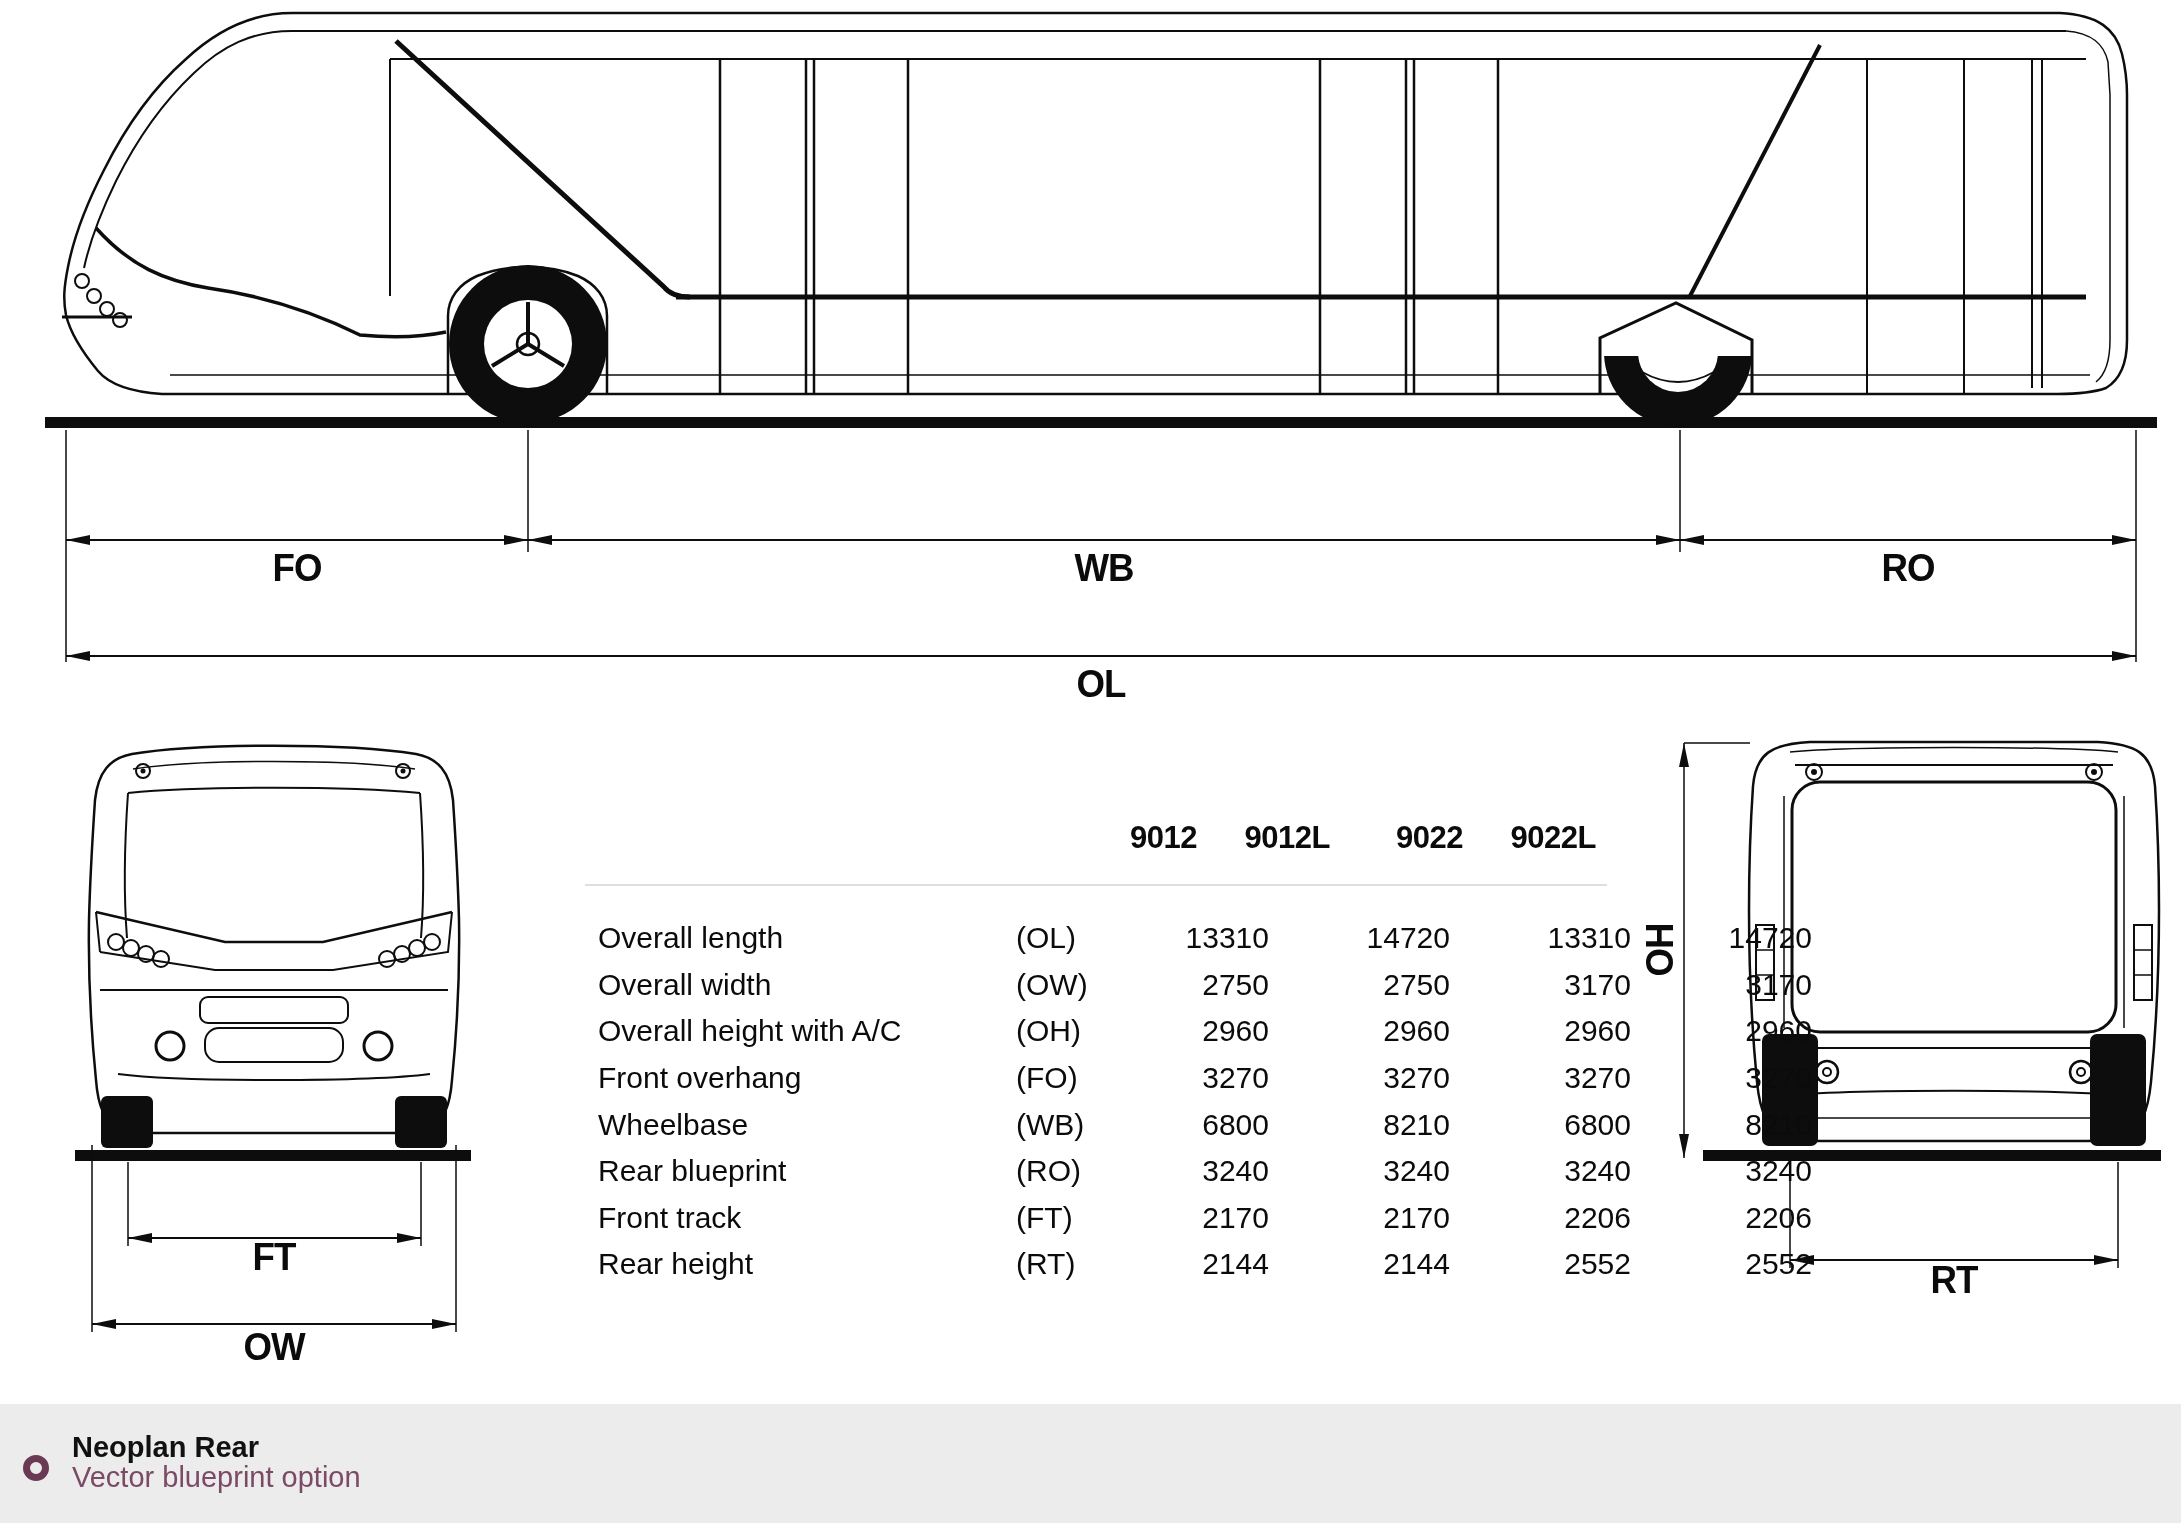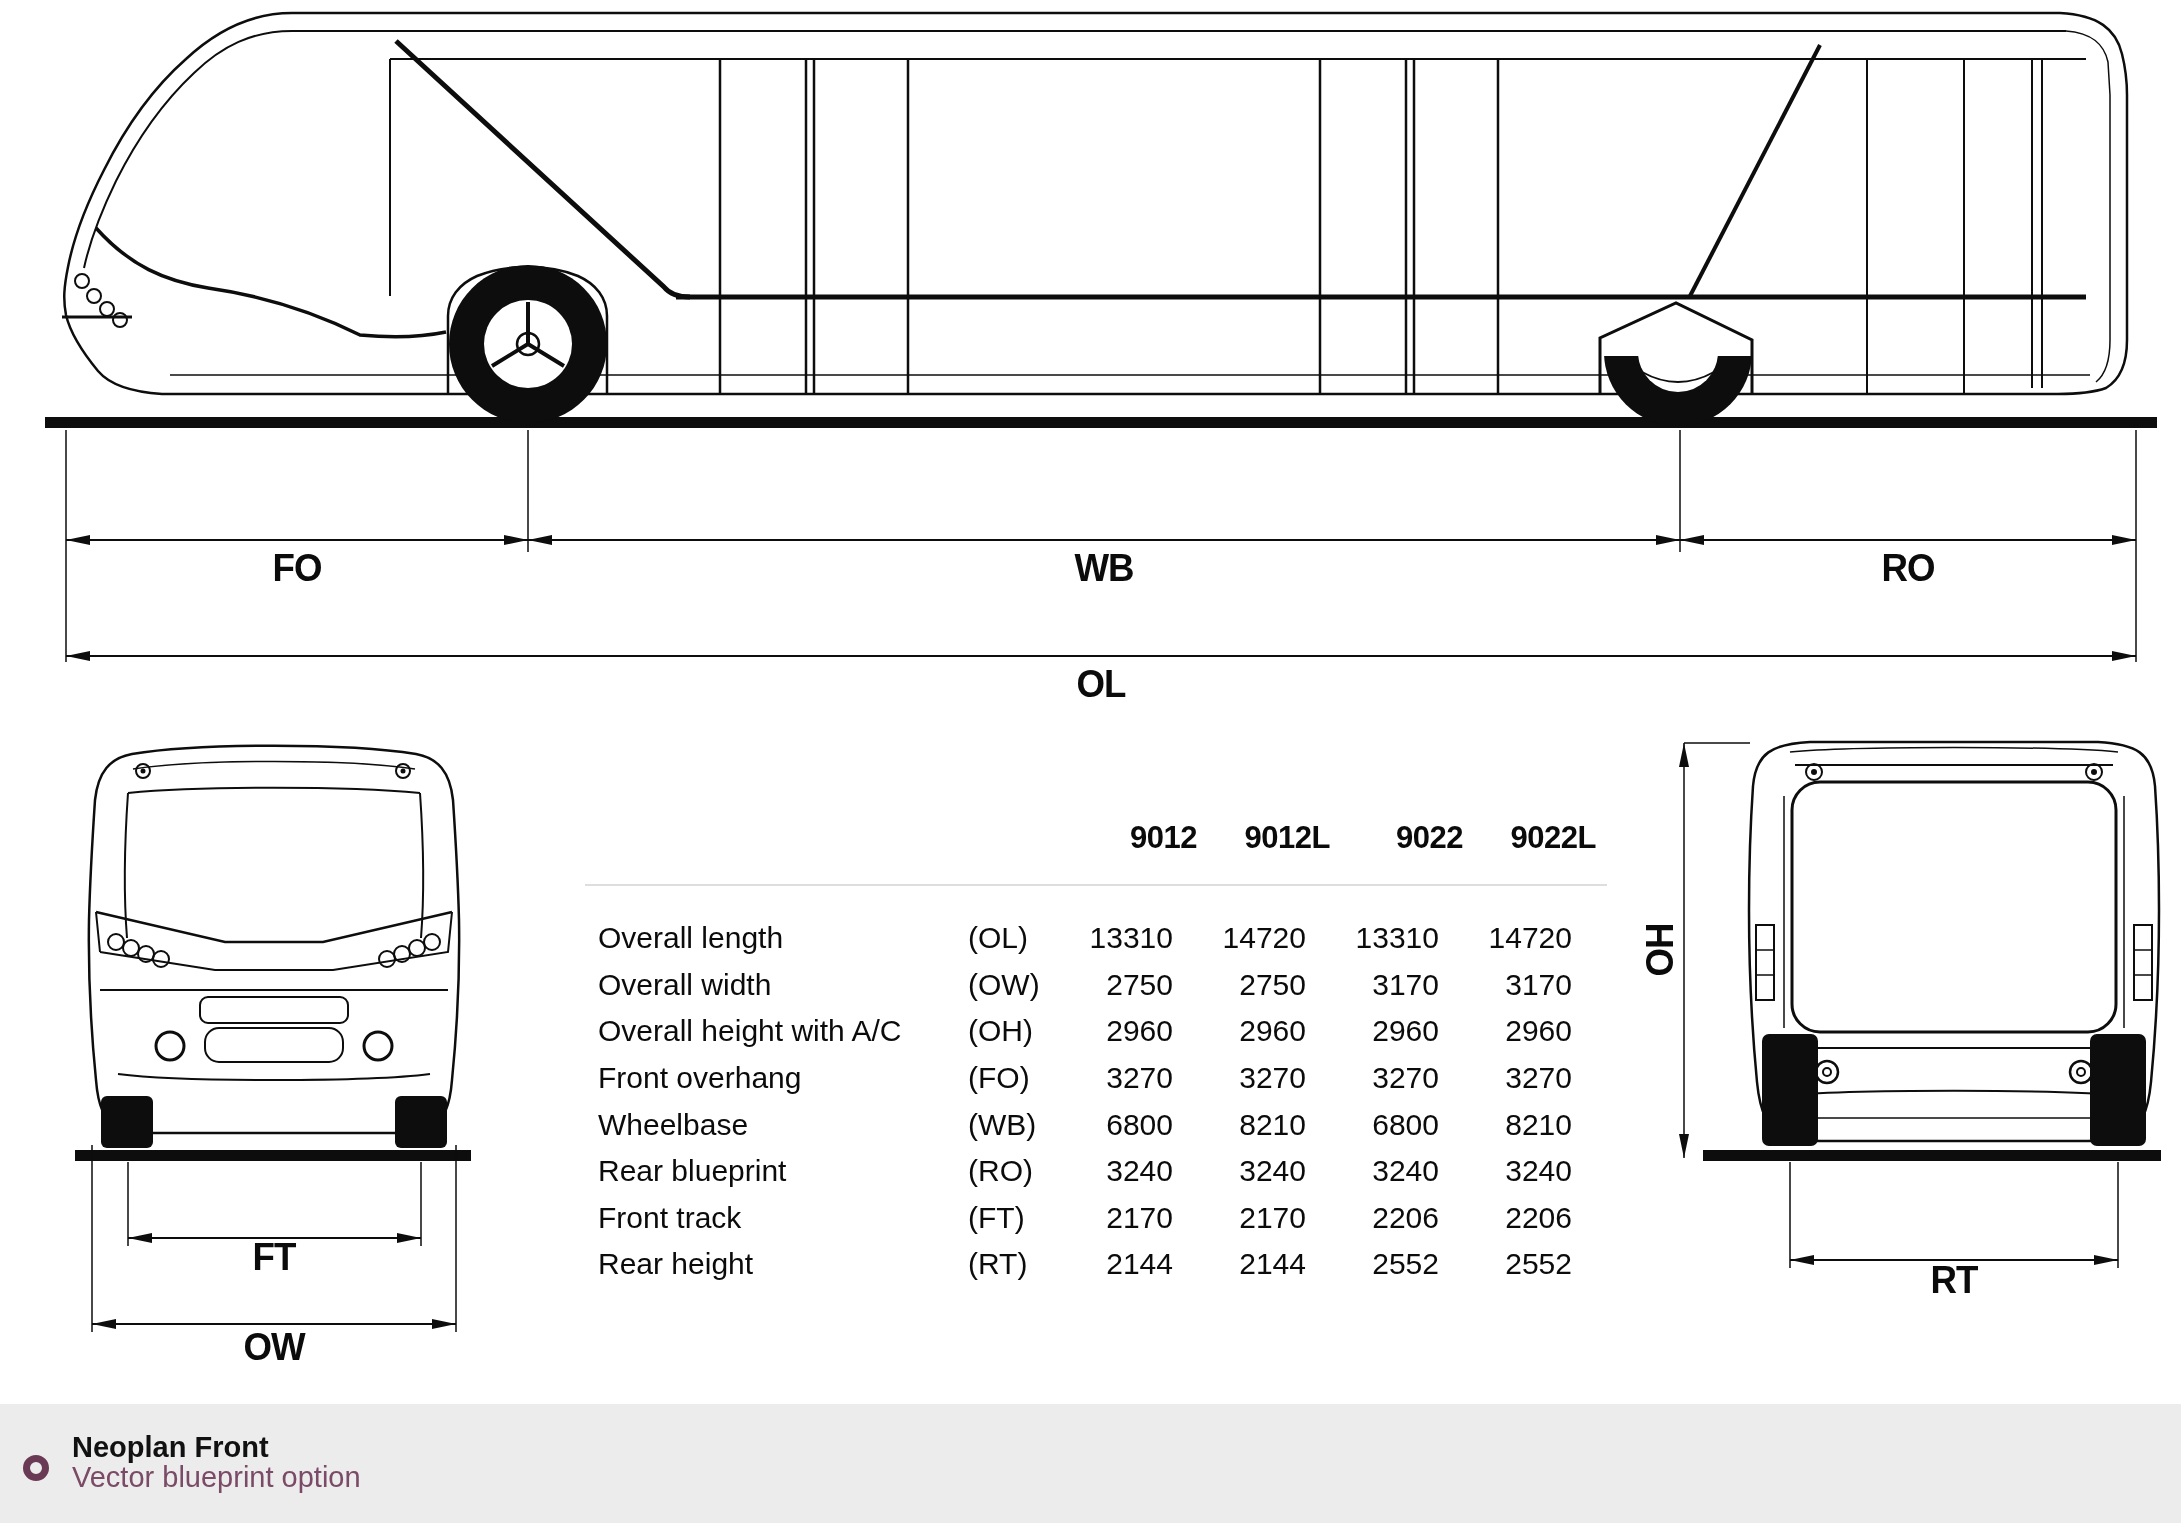--- a/index.html
+++ b/index.html
@@ -26,21 +26,21 @@
   .tbl-head{
     position:absolute;left:0;top:44px;width:1024px;display:grid;
     grid-template-columns:383px 96px 133px 133px 133px 133px;
     font-weight:bold;font-size:31px;letter-spacing:-0.5px;
   }
   .tbl-head .num{text-align:right;}
   .tbl-sep{position:absolute;left:0;top:108px;width:1022px;height:2px;background:#dedede;}
   .tbl-body{position:absolute;left:0;top:139px;width:1024px;font-size:30px;}
   .tbl-row{
     display:grid;grid-template-columns:383px 96px 133px 133px 133px 133px;
-    height:46.6px;align-items:center;
+    height:46.6px;align-items:center;gap:48px;
   }
   .tbl-row .lbl{padding-left:13px;}
   .tbl-row .num{text-align:right;padding-right:24px;}
   
   .footer{position:absolute;left:0;top:1404px;width:2181px;height:119px;background:#ececec;}
   .footer-logo{
     position:absolute;left:23px;top:1455px;width:12px;height:12px;
     border:7px solid #6a3a55;border-radius:50%;
   }
   .footer-title{position:absolute;left:72px;top:1432px;font-weight:bold;font-size:29px;line-height:30px;color:#111;}
@@ -293,16 +293,16 @@
         <div class="num">2144</div>
         <div class="num">2144</div>
         <div class="num">2552</div>
         <div class="num">2552</div>
       </div>
     </div>
   </div>
 
   <div class="footer"></div>
   <div class="footer-logo"></div>
-  <div class="footer-title">Neoplan Front</div>
+  <div class="footer-title">Neoplan Rear</div>
   <div class="footer-sub">Vector blueprint option</div>
 
 </div>
 
 </body></html>

